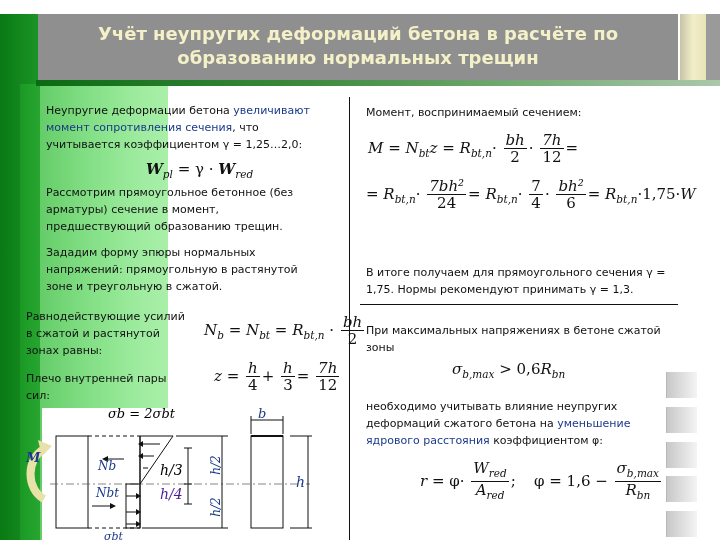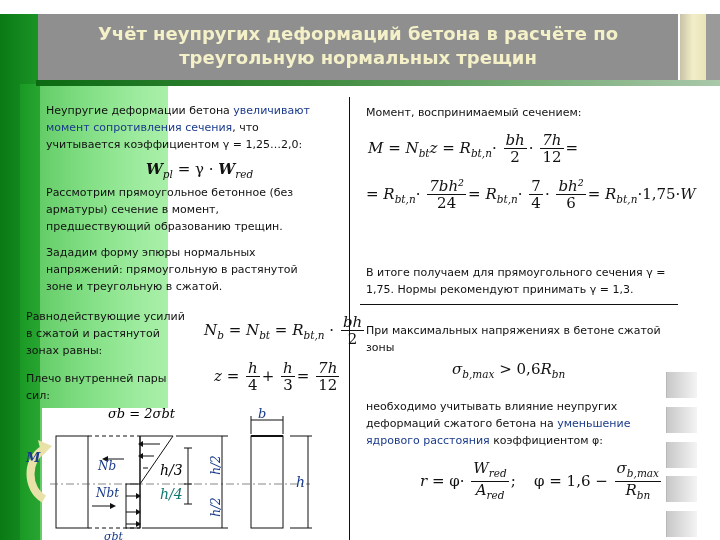--- a/index.html
+++ b/index.html
@@ -75,21 +75,21 @@
   <div class="green-bar"></div>
   <div class="green-panel"></div>
   <div class="green-panel-2"></div>
 
   <div class="title-box"></div>
   <div class="title-accent"></div>
   <div class="title-accent-2"></div>
   <div class="title-shadow"></div>
   <div class="title">
     <div>Учёт неупругих деформаций бетона в расчёте по</div>
-    <div>треугольную нормальных трещин</div>
+    <div>образованию нормальных трещин</div>
   </div>
 
   <div class="text" style="left:46px; top:88px; width:300px;">
     <span>Неупругие деформации бетона </span><span class="hl">увеличивают</span><br>
     <span class="hl">момент сопротивления сечения</span><span>, что</span><br>
     <span>учитывается коэффициентом γ = 1,25…2,0:</span>
   </div>
   <div class="math" style="left:146px; top:146px; font-size:15px;">
     <b>W</b><sub>pl</sub> <span style="font-style:normal">= γ ·</span> <b>W</b><sub>red</sub>
   </div>
@@ -175,21 +175,21 @@
     <line x1="270" y1="32" x2="292" y2="32" stroke="#111"></line>
     <line x1="270" y1="124" x2="292" y2="124" stroke="#111"></line>
     <line x1="288" y1="32" x2="288" y2="124" stroke="#111"></line>
   </svg>
   <div class="math" style="left:108px; top:392px; font-size:13px; color:#000000;">σb = 2σbt</div>
   <div class="math" style="left:104px; top:516px; font-size:11px; color:#1a3a8a;">σbt</div>
   <div class="math" style="left:26px; top:436px; font-size:13px; color:#1a3a8a; font-weight:bold;">M</div>
   <div class="math" style="left:98px; top:445px; font-size:12px; color:#1a3a8a;">Nb</div>
   <div class="math" style="left:96px; top:472px; font-size:12px; color:#1a3a8a;">Nbt</div>
   <div class="math" style="left:160px; top:448px; font-size:14px; color:#000000;">h/3</div>
-  <div class="math" style="left:160px; top:472px; font-size:14px; color:#0f766e;">h/4</div>
+  <div class="math" style="left:160px; top:472px; font-size:14px; color:#4c1d95;">h/4</div>
   <div class="math" style="left:206px; top:444px; font-size:12px; color:#1a3a8a; transform:rotate(-90deg);">h/2</div>
   <div class="math" style="left:206px; top:486px; font-size:12px; color:#1a3a8a; transform:rotate(-90deg);">h/2</div>
   <div class="math" style="left:258px; top:392px; font-size:13px; color:#1a3a8a;">b</div>
   <div class="math" style="left:296px; top:460px; font-size:14px; color:#1a3a8a;">h</div>
 
   <div class="divider-v"></div>
 
   <div class="text" style="left:366px; top:90px; width:300px;">Момент, воспринимаемый сечением:</div>
   <div class="math" style="left:368px; top:118px; font-size:15px; white-space:nowrap;">
     M <span style="font-style:normal">=</span> N<sub>bt</sub>z <span style="font-style:normal">=</span> R<sub>bt,n</sub><span style="font-style:normal">·</span>

